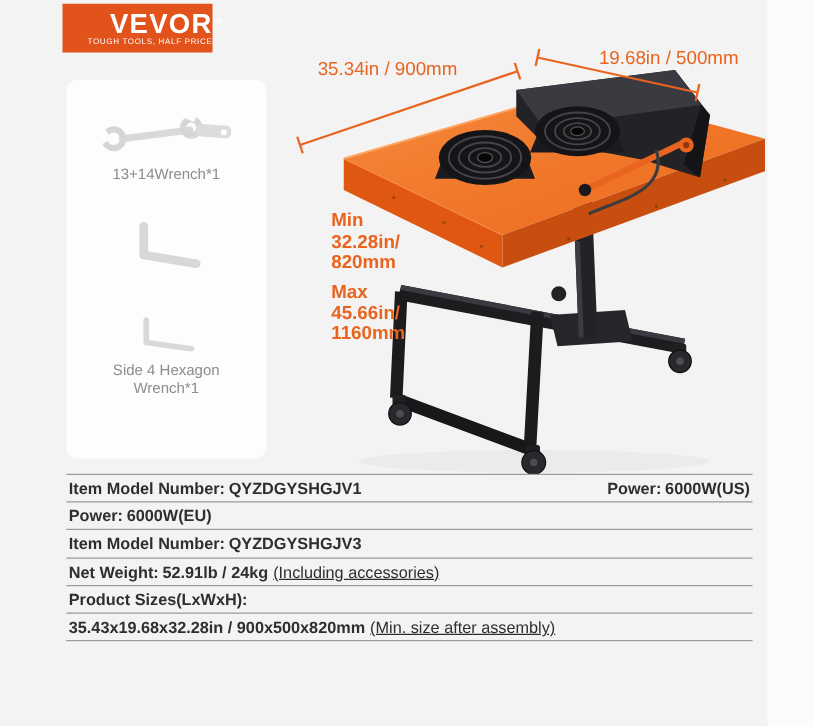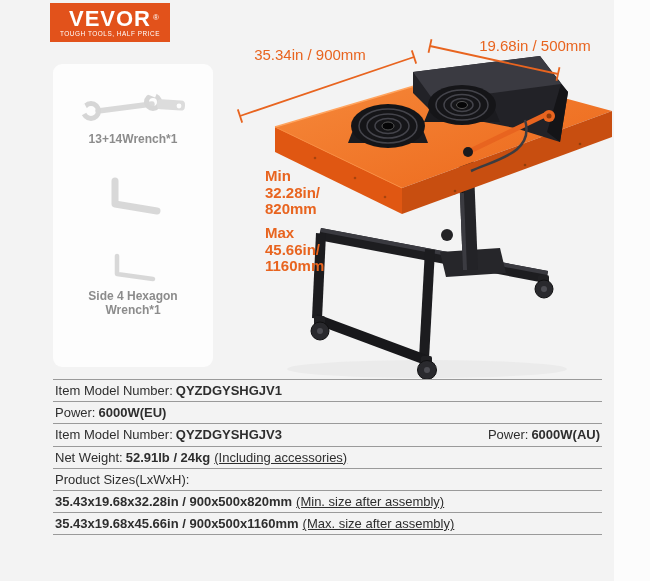--- a/index.html
+++ b/index.html
@@ -10,46 +10,46 @@
     --text-dark:#2e2e2e;
     --text-gray:#8c8c8c;
     --line-gray:#9a9a9a;
   }
   *{margin:0;padding:0;box-sizing:border-box;}
   html,body{width:650px;height:581px;background:#fcfcfc;font-family:"Liberation Sans",sans-serif;overflow:hidden;}
   .stage{position:absolute;left:0;top:0;width:614px;height:581px;background:var(--page-bg);}
 
   
   .logo{position:absolute;left:50px;top:3px;width:120px;height:39px;background:var(--brand-orange);
-        display:flex;flex-direction:column;align-items:center;justify-content:center;color:#fff;}
+        display:flex;flex-direction:column;align-items:flex-end;justify-content:center;color:#fff;}
   .logo-text{font-size:22px;font-weight:bold;letter-spacing:1px;line-height:20px;position:relative;}
   .logo-reg{font-size:8px;position:absolute;top:-1px;right:-9px;font-weight:normal;}
   .logo-tagline{font-size:6.4px;letter-spacing:.55px;margin-top:1px;white-space:nowrap;}
 
   
   .acc-panel{position:absolute;left:53px;top:64px;width:160px;height:303px;background:var(--panel-bg);
              border-radius:9px;display:flex;flex-direction:column;align-items:center;}
   .acc-item{display:flex;flex-direction:column;align-items:center;}
-  .acc-label{font-size:12px;color:var(--text-gray);text-align:center;line-height:14px;width:120px;font-weight:bold;}
+  .acc-label{font-size:12px;color:var(--text-gray);text-align:center;line-height:14px;width:120px;}
   .acc-1{margin-top:26px;} .acc-1 .acc-label{margin-top:8px;}
   .acc-2{margin-top:30px;} .acc-2 .acc-label{margin-top:5px;}
   .acc-3{margin-top:34px;} .acc-3 .acc-label{margin-top:5px;}
 
   
   .product{position:absolute;left:215px;top:28px;width:435px;height:355px;}
   .dim-text{font-size:15px;font-weight:500;fill:var(--accent-orange);}
   .hgt-text{font-size:15px;font-weight:600;fill:var(--accent-orange);}
 
   
   .spec-table{position:absolute;left:53px;top:379px;width:549px;border-top:1px solid var(--line-gray);}
   .spec-row{height:22.2px;display:flex;justify-content:space-between;align-items:center;
             border-bottom:1px solid var(--line-gray);font-size:13px;color:var(--text-dark);padding:0 2px;}
   .cell-left{white-space:nowrap;}
   .cell-right{white-space:nowrap;text-align:right;}
-  .lbl{font-weight:normal;}
+  .lbl{font-weight:bold;}
   .val{font-weight:bold;margin-left:3px;}
   .sfx{font-weight:normal;margin-left:4px;text-decoration:underline;}
 </style>
 </head>
 <body>
 
 <div class="stage">
 
   <div class="logo">
     <div class="logo-text">
@@ -199,35 +199,35 @@
       <text class="hgt-text" x="50" y="243">1160mm</text>
     </g>
   </svg>
 
   <div class="spec-table">
 
     <div class="spec-row">
       <div class="cell-left">
         <span class="lbl">Item Model Number:</span><span class="val">QYZDGYSHGJV1</span>
       </div>
+      <div class="cell-right">
+        <span class="lbl">Power:</span><span class="val">6000W(US)</span>
+      </div>
     </div>
 
     <div class="spec-row">
       <div class="cell-right">
         <span class="lbl">Power:</span><span class="val">6000W(EU)</span>
       </div>
     </div>
 
     <div class="spec-row">
       <div class="cell-left">
         <span class="lbl">Item Model Number:</span><span class="val">QYZDGYSHGJV3</span>
       </div>
-      <div class="cell-right">
-        <span class="lbl">Power:</span><span class="val">6000W(AU)</span>
-      </div>
     </div>
 
 
     <div class="spec-row">
       <div class="cell-left">
         <span class="lbl">Net Weight:</span><span class="val">52.91lb / 24kg</span><span class="sfx">(Including accessories)</span>
       </div>
     </div>
 
     <div class="spec-row">
@@ -235,20 +235,15 @@
         <span class="lbl">Product Sizes(LxWxH):</span>
       </div>
     </div>
 
     <div class="spec-row">
       <div class="cell-left">
         <span class="val" style="margin-left:0">35.43x19.68x32.28in / 900x500x820mm</span><span class="sfx">(Min. size after assembly)</span>
       </div>
     </div>
 
-    <div class="spec-row">
-      <div class="cell-left">
-        <span class="val" style="margin-left:0">35.43x19.68x45.66in / 900x500x1160mm</span><span class="sfx">(Max. size after assembly)</span>
-      </div>
-    </div>
 
   </div>
 </div>
 
 </body></html>

